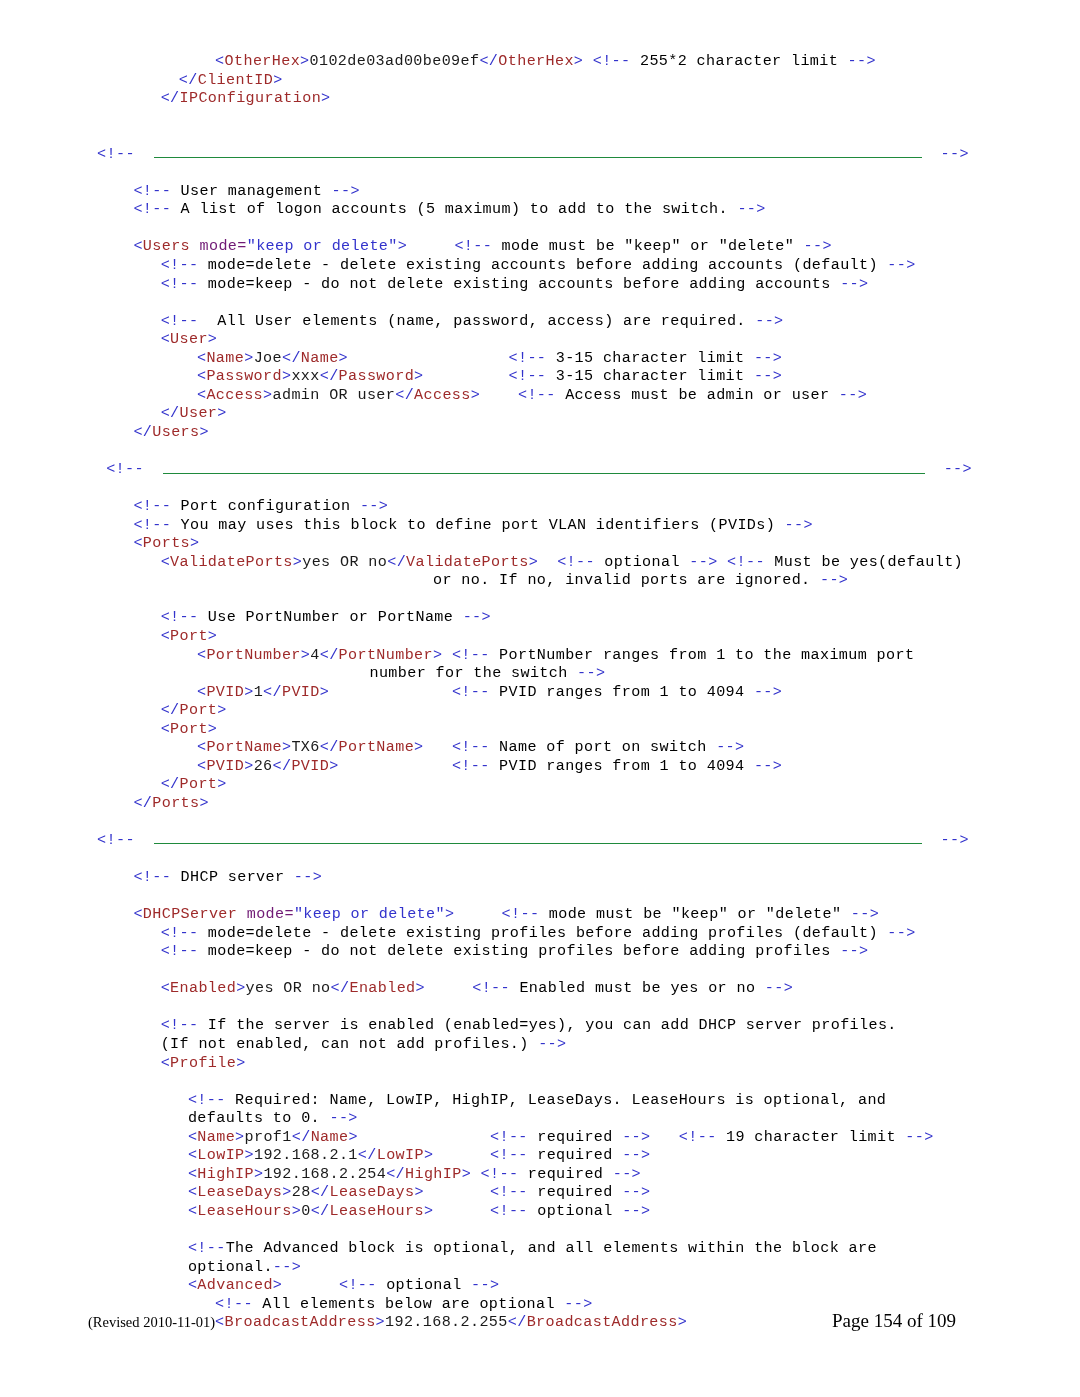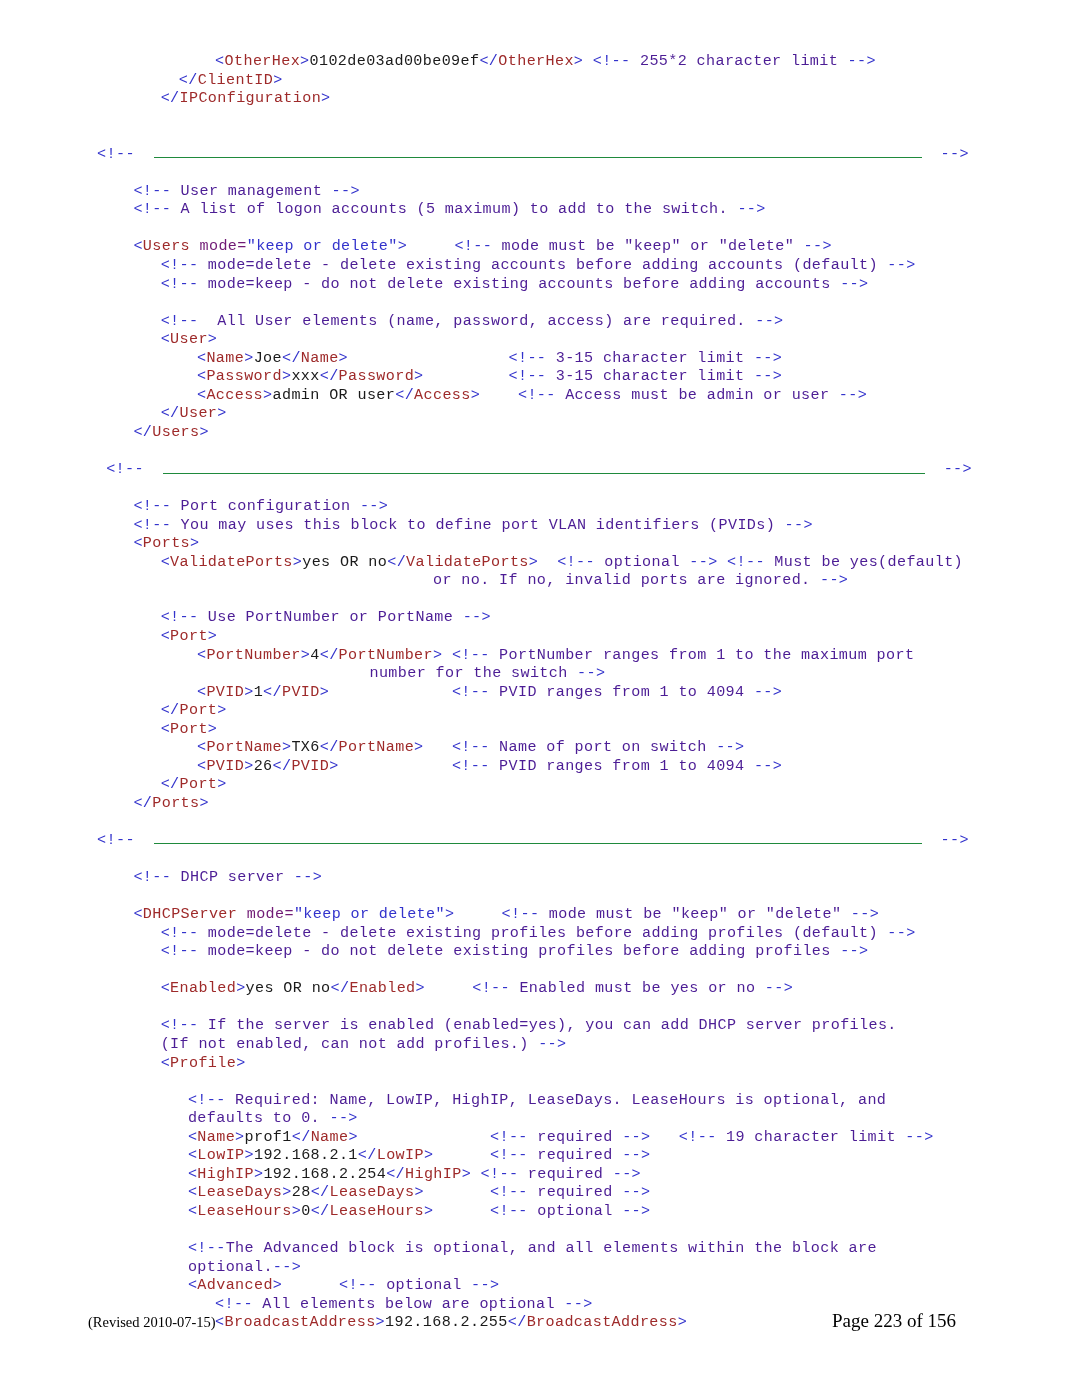--- a/index.html
+++ b/index.html
@@ -25,21 +25,21 @@
     line-height: 18.55px;
     letter-spacing: 0.38px;
     white-space: pre;
     color: #000000;
   }
   .line { white-space: pre; height: 18.55px; }
   
   .b  { color: #3333cc; }           
   .tn { color: #9e2a2a; }           
   .at { color: #701a75; }           
-  .cm { color: #4c1d95; }           
+  .cm { color: #000000; }           
   .tx { color: #1a1a1a; }           
   .rule {
     display: inline-block;
     vertical-align: middle;
     height: 0;
     border-bottom: 1.6px solid #1f8a3c;
     position: relative;
     top: 4px;
   }
   #footer {
@@ -66,17 +66,17 @@
   }
 </style>
 </head>
 <body>
 
 <div id="page">
 
   <div id="code"><div class="line" style="padding-left: 215.12px;"><span class="b">&lt;</span><span class="tn">OtherHex</span><span class="b">&gt;</span><span class="tx">0102de03ad00be09ef</span><span class="b">&lt;/</span><span class="tn">OtherHex</span><span class="b">&gt;</span><span class="tx"> </span><span class="b">&lt;!--</span><span class="cm"> 255*2 character limit </span><span class="b">--&gt;</span></div><div class="line" style="padding-left: 178.8px;"><span class="b">&lt;/</span><span class="tn">ClientID</span><span class="b">&gt;</span></div><div class="line" style="padding-left: 160.64px;"><span class="b">&lt;/</span><span class="tn">IPConfiguration</span><span class="b">&gt;</span></div><div class="line" style="padding-left: 88px;">&nbsp;</div><div class="line" style="padding-left: 88px;">&nbsp;</div><div class="line" style="padding-left: 97.08px;"><span class="b">&lt;!--  </span><span class="rule" style="width: 768px;"></span><span class="b">  --&gt;</span></div><div class="line" style="padding-left: 88px;">&nbsp;</div><div class="line" style="padding-left: 133.4px;"><span class="b">&lt;!--</span><span class="cm"> User management </span><span class="b">--&gt;</span></div><div class="line" style="padding-left: 133.4px;"><span class="b">&lt;!--</span><span class="cm"> A list of logon accounts (5 maximum) to add to the switch. </span><span class="b">--&gt;</span></div><div class="line" style="padding-left: 88px;">&nbsp;</div><div class="line" style="padding-left: 133.4px;"><span class="b">&lt;</span><span class="tn">Users</span><span class="tx"> </span><span class="at">mode=</span><span class="b">"keep or delete"</span><span class="b">&gt;</span><span class="tx">     </span><span class="b">&lt;!--</span><span class="cm"> mode must be "keep" or "delete" </span><span class="b">--&gt;</span></div><div class="line" style="padding-left: 160.64px;"><span class="b">&lt;!--</span><span class="cm"> mode=delete - delete existing accounts before adding accounts (default) </span><span class="b">--&gt;</span></div><div class="line" style="padding-left: 160.64px;"><span class="b">&lt;!--</span><span class="cm"> mode=keep - do not delete existing accounts before adding accounts </span><span class="b">--&gt;</span></div><div class="line" style="padding-left: 88px;">&nbsp;</div><div class="line" style="padding-left: 160.64px;"><span class="b">&lt;!--</span><span class="cm">  All User elements (name, password, access) are required. </span><span class="b">--&gt;</span></div><div class="line" style="padding-left: 160.64px;"><span class="b">&lt;</span><span class="tn">User</span><span class="b">&gt;</span></div><div class="line" style="padding-left: 196.96px;"><span class="b">&lt;</span><span class="tn">Name</span><span class="b">&gt;</span><span class="tx">Joe</span><span class="b">&lt;/</span><span class="tn">Name</span><span class="b">&gt;</span><span class="tx">                 </span><span class="b">&lt;!--</span><span class="cm"> 3-15 character limit </span><span class="b">--&gt;</span></div><div class="line" style="padding-left: 196.96px;"><span class="b">&lt;</span><span class="tn">Password</span><span class="b">&gt;</span><span class="tx">xxx</span><span class="b">&lt;/</span><span class="tn">Password</span><span class="b">&gt;</span><span class="tx">         </span><span class="b">&lt;!--</span><span class="cm"> 3-15 character limit </span><span class="b">--&gt;</span></div><div class="line" style="padding-left: 196.96px;"><span class="b">&lt;</span><span class="tn">Access</span><span class="b">&gt;</span><span class="tx">admin OR user</span><span class="b">&lt;/</span><span class="tn">Access</span><span class="b">&gt;</span><span class="tx">    </span><span class="b">&lt;!--</span><span class="cm"> Access must be admin or user </span><span class="b">--&gt;</span></div><div class="line" style="padding-left: 160.64px;"><span class="b">&lt;/</span><span class="tn">User</span><span class="b">&gt;</span></div><div class="line" style="padding-left: 133.4px;"><span class="b">&lt;/</span><span class="tn">Users</span><span class="b">&gt;</span></div><div class="line" style="padding-left: 88px;">&nbsp;</div><div class="line" style="padding-left: 106.16px;"><span class="b">&lt;!--  </span><span class="rule" style="width: 762px;"></span><span class="b">  --&gt;</span></div><div class="line" style="padding-left: 88px;">&nbsp;</div><div class="line" style="padding-left: 133.4px;"><span class="b">&lt;!--</span><span class="cm"> Port configuration </span><span class="b">--&gt;</span></div><div class="line" style="padding-left: 133.4px;"><span class="b">&lt;!--</span><span class="cm"> You may uses this block to define port VLAN identifiers (PVIDs) </span><span class="b">--&gt;</span></div><div class="line" style="padding-left: 133.4px;"><span class="b">&lt;</span><span class="tn">Ports</span><span class="b">&gt;</span></div><div class="line" style="padding-left: 160.64px;"><span class="b">&lt;</span><span class="tn">ValidatePorts</span><span class="b">&gt;</span><span class="tx">yes OR no</span><span class="b">&lt;/</span><span class="tn">ValidatePorts</span><span class="b">&gt;</span><span class="tx">  </span><span class="b">&lt;!--</span><span class="cm"> optional </span><span class="b">--&gt;</span><span class="tx"> </span><span class="b">&lt;!--</span><span class="cm"> Must be yes(default)</span></div><div class="line" style="padding-left: 433.04px;"><span class="cm">or no. If no, invalid ports are ignored. </span><span class="b">--&gt;</span></div><div class="line" style="padding-left: 88px;">&nbsp;</div><div class="line" style="padding-left: 160.64px;"><span class="b">&lt;!--</span><span class="cm"> Use PortNumber or PortName </span><span class="b">--&gt;</span></div><div class="line" style="padding-left: 160.64px;"><span class="b">&lt;</span><span class="tn">Port</span><span class="b">&gt;</span></div><div class="line" style="padding-left: 196.96px;"><span class="b">&lt;</span><span class="tn">PortNumber</span><span class="b">&gt;</span><span class="tx">4</span><span class="b">&lt;/</span><span class="tn">PortNumber</span><span class="b">&gt;</span><span class="tx"> </span><span class="b">&lt;!--</span><span class="cm"> PortNumber ranges from 1 to the maximum port</span></div><div class="line" style="padding-left: 369.48px;"><span class="cm">number for the switch </span><span class="b">--&gt;</span></div><div class="line" style="padding-left: 196.96px;"><span class="b">&lt;</span><span class="tn">PVID</span><span class="b">&gt;</span><span class="tx">1</span><span class="b">&lt;/</span><span class="tn">PVID</span><span class="b">&gt;</span><span class="tx">             </span><span class="b">&lt;!--</span><span class="cm"> PVID ranges from 1 to 4094 </span><span class="b">--&gt;</span></div><div class="line" style="padding-left: 160.64px;"><span class="b">&lt;/</span><span class="tn">Port</span><span class="b">&gt;</span></div><div class="line" style="padding-left: 160.64px;"><span class="b">&lt;</span><span class="tn">Port</span><span class="b">&gt;</span></div><div class="line" style="padding-left: 196.96px;"><span class="b">&lt;</span><span class="tn">PortName</span><span class="b">&gt;</span><span class="tx">TX6</span><span class="b">&lt;/</span><span class="tn">PortName</span><span class="b">&gt;</span><span class="tx">   </span><span class="b">&lt;!--</span><span class="cm"> Name of port on switch </span><span class="b">--&gt;</span></div><div class="line" style="padding-left: 196.96px;"><span class="b">&lt;</span><span class="tn">PVID</span><span class="b">&gt;</span><span class="tx">26</span><span class="b">&lt;/</span><span class="tn">PVID</span><span class="b">&gt;</span><span class="tx">            </span><span class="b">&lt;!--</span><span class="cm"> PVID ranges from 1 to 4094 </span><span class="b">--&gt;</span></div><div class="line" style="padding-left: 160.64px;"><span class="b">&lt;/</span><span class="tn">Port</span><span class="b">&gt;</span></div><div class="line" style="padding-left: 133.4px;"><span class="b">&lt;/</span><span class="tn">Ports</span><span class="b">&gt;</span></div><div class="line" style="padding-left: 88px;">&nbsp;</div><div class="line" style="padding-left: 97.08px;"><span class="b">&lt;!--  </span><span class="rule" style="width: 768px;"></span><span class="b">  --&gt;</span></div><div class="line" style="padding-left: 88px;">&nbsp;</div><div class="line" style="padding-left: 133.4px;"><span class="b">&lt;!--</span><span class="cm"> DHCP server </span><span class="b">--&gt;</span></div><div class="line" style="padding-left: 88px;">&nbsp;</div><div class="line" style="padding-left: 133.4px;"><span class="b">&lt;</span><span class="tn">DHCPServer</span><span class="tx"> </span><span class="at">mode=</span><span class="b">"keep or delete"</span><span class="b">&gt;</span><span class="tx">     </span><span class="b">&lt;!--</span><span class="cm"> mode must be "keep" or "delete" </span><span class="b">--&gt;</span></div><div class="line" style="padding-left: 160.64px;"><span class="b">&lt;!--</span><span class="cm"> mode=delete - delete existing profiles before adding profiles (default) </span><span class="b">--&gt;</span></div><div class="line" style="padding-left: 160.64px;"><span class="b">&lt;!--</span><span class="cm"> mode=keep - do not delete existing profiles before adding profiles </span><span class="b">--&gt;</span></div><div class="line" style="padding-left: 88px;">&nbsp;</div><div class="line" style="padding-left: 160.64px;"><span class="b">&lt;</span><span class="tn">Enabled</span><span class="b">&gt;</span><span class="tx">yes OR no</span><span class="b">&lt;/</span><span class="tn">Enabled</span><span class="b">&gt;</span><span class="tx">     </span><span class="b">&lt;!--</span><span class="cm"> Enabled must be yes or no </span><span class="b">--&gt;</span></div><div class="line" style="padding-left: 88px;">&nbsp;</div><div class="line" style="padding-left: 160.64px;"><span class="b">&lt;!--</span><span class="cm"> If the server is enabled (enabled=yes), you can add DHCP server profiles.</span></div><div class="line" style="padding-left: 160.64px;"><span class="cm">(If not enabled, can not add profiles.) </span><span class="b">--&gt;</span></div><div class="line" style="padding-left: 160.64px;"><span class="b">&lt;</span><span class="tn">Profile</span><span class="b">&gt;</span></div><div class="line" style="padding-left: 88px;">&nbsp;</div><div class="line" style="padding-left: 187.88px;"><span class="b">&lt;!--</span><span class="cm"> Required: Name, LowIP, HighIP, LeaseDays. LeaseHours is optional, and</span></div><div class="line" style="padding-left: 187.88px;"><span class="cm">defaults to 0. </span><span class="b">--&gt;</span></div><div class="line" style="padding-left: 187.88px;"><span class="b">&lt;</span><span class="tn">Name</span><span class="b">&gt;</span><span class="tx">prof1</span><span class="b">&lt;/</span><span class="tn">Name</span><span class="b">&gt;</span><span class="tx">              </span><span class="b">&lt;!--</span><span class="cm"> required </span><span class="b">--&gt;</span><span class="tx">   </span><span class="b">&lt;!--</span><span class="cm"> 19 character limit </span><span class="b">--&gt;</span></div><div class="line" style="padding-left: 187.88px;"><span class="b">&lt;</span><span class="tn">LowIP</span><span class="b">&gt;</span><span class="tx">192.168.2.1</span><span class="b">&lt;/</span><span class="tn">LowIP</span><span class="b">&gt;</span><span class="tx">      </span><span class="b">&lt;!--</span><span class="cm"> required </span><span class="b">--&gt;</span></div><div class="line" style="padding-left: 187.88px;"><span class="b">&lt;</span><span class="tn">HighIP</span><span class="b">&gt;</span><span class="tx">192.168.2.254</span><span class="b">&lt;/</span><span class="tn">HighIP</span><span class="b">&gt;</span><span class="tx"> </span><span class="b">&lt;!--</span><span class="cm"> required </span><span class="b">--&gt;</span></div><div class="line" style="padding-left: 187.88px;"><span class="b">&lt;</span><span class="tn">LeaseDays</span><span class="b">&gt;</span><span class="tx">28</span><span class="b">&lt;/</span><span class="tn">LeaseDays</span><span class="b">&gt;</span><span class="tx">       </span><span class="b">&lt;!--</span><span class="cm"> required </span><span class="b">--&gt;</span></div><div class="line" style="padding-left: 187.88px;"><span class="b">&lt;</span><span class="tn">LeaseHours</span><span class="b">&gt;</span><span class="tx">0</span><span class="b">&lt;/</span><span class="tn">LeaseHours</span><span class="b">&gt;</span><span class="tx">      </span><span class="b">&lt;!--</span><span class="cm"> optional </span><span class="b">--&gt;</span></div><div class="line" style="padding-left: 88px;">&nbsp;</div><div class="line" style="padding-left: 187.88px;"><span class="b">&lt;!--</span><span class="cm">The Advanced block is optional, and all elements within the block are</span></div><div class="line" style="padding-left: 187.88px;"><span class="cm">optional.</span><span class="b">--&gt;</span></div><div class="line" style="padding-left: 187.88px;"><span class="b">&lt;</span><span class="tn">Advanced</span><span class="b">&gt;</span><span class="tx">      </span><span class="b">&lt;!--</span><span class="cm"> optional </span><span class="b">--&gt;</span></div><div class="line" style="padding-left: 215.12px;"><span class="b">&lt;!--</span><span class="cm"> All elements below are optional </span><span class="b">--&gt;</span></div><div class="line" style="padding-left: 215.12px;"><span class="b">&lt;</span><span class="tn">BroadcastAddress</span><span class="b">&gt;</span><span class="tx">192.168.2.255</span><span class="b">&lt;/</span><span class="tn">BroadcastAddress</span><span class="b">&gt;</span></div></div>
 
   <div id="footer">
-    <span class="left">(Revised 2010-07-15)</span>
-    <span class="right">Page 223 of 156</span>
+    <span class="left">(Revised 2010-11-01)</span>
+    <span class="right">Page 154 of 109</span>
   </div>
 
 </div>
 
 </body></html>

